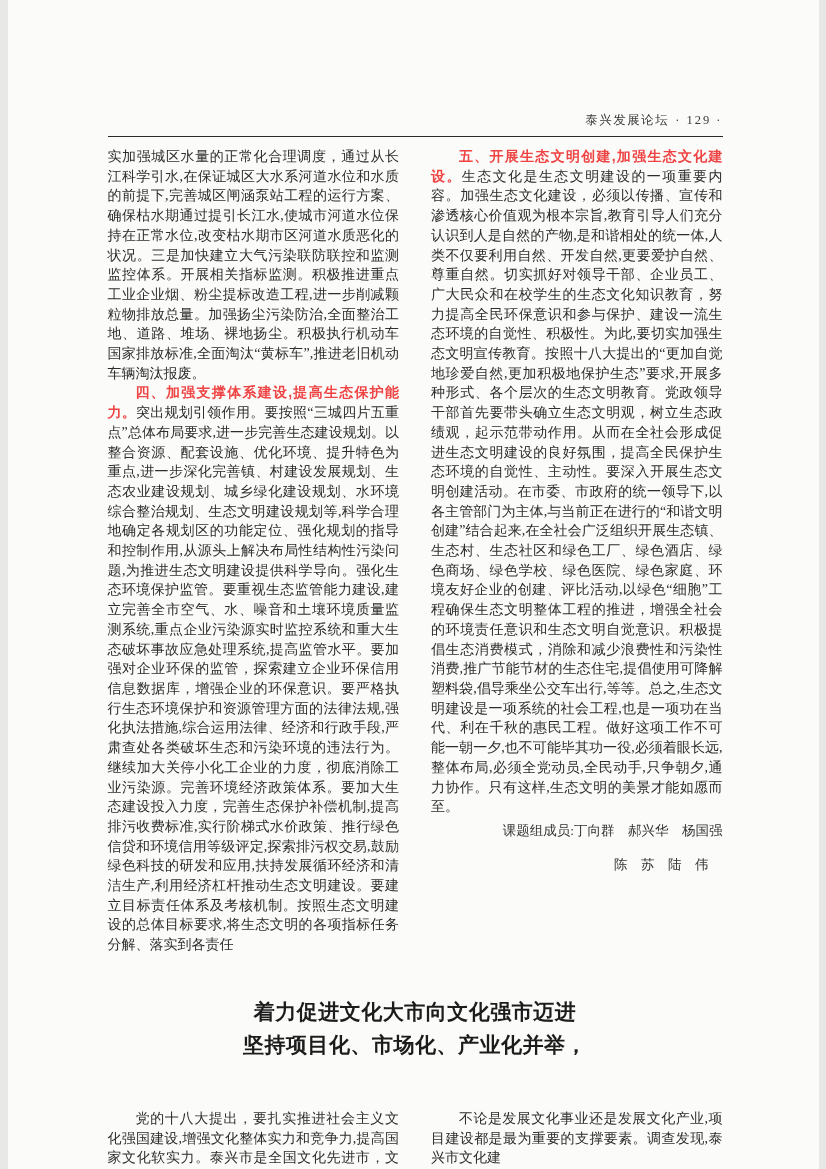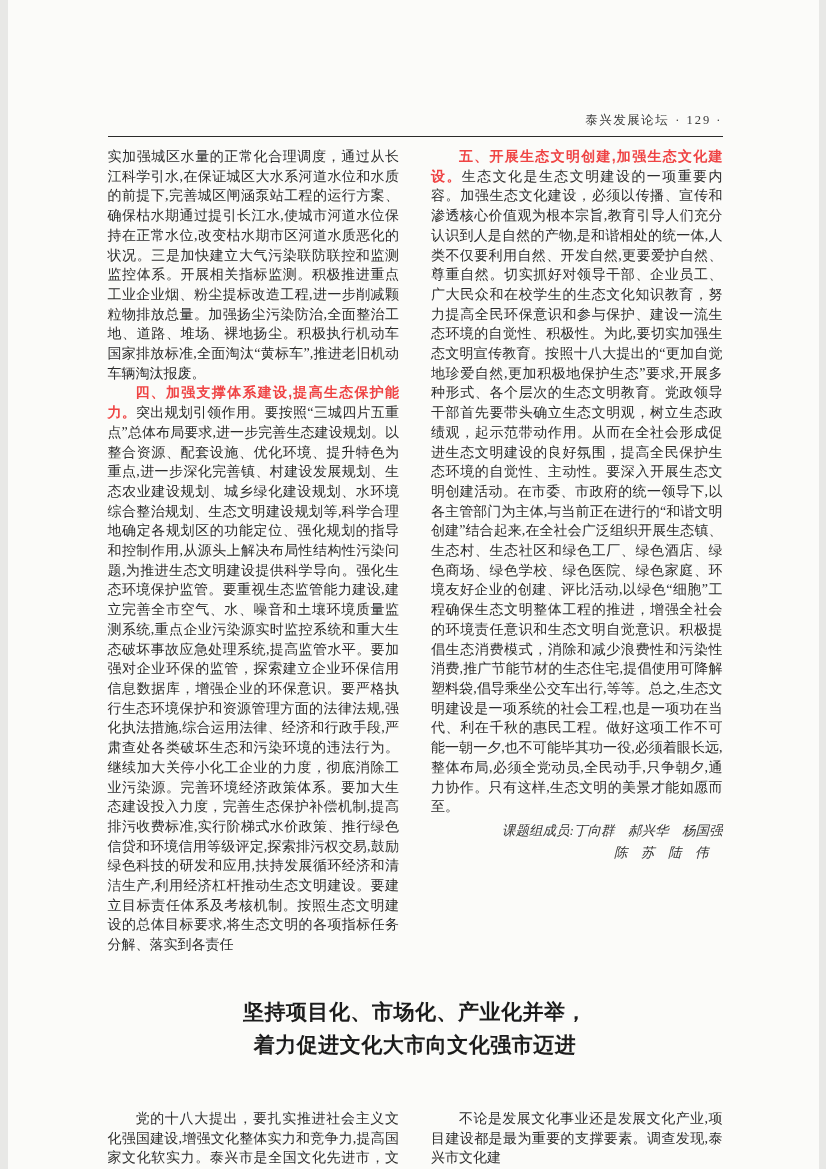--- a/index.html
+++ b/index.html
@@ -33,25 +33,24 @@
     color:#2d2d2d;
   }
   .indent{text-indent:2em;}
   .lead{
     font-family:"Liberation Sans","DejaVu Sans",sans-serif;
     font-weight:700;color:#ef4444;
   }
   .credits{
     margin:3px 0 0 0;
     font-size:13.5px;line-height:22px;
-    font-style:italic;
     font-family:"Liberation Serif","DejaVu Serif",serif;
     text-align:right;color:#333;
   }
-  .credits2{padding-right:14px;margin-top:0;}
+  .credits2{padding-right:14px;margin-top:12px;}
   .article2-title{
     margin:40px 0 0 0;
     text-align:center;
     font-family:"Liberation Sans","DejaVu Sans",sans-serif;
     font-size:21px;line-height:33px;font-weight:700;color:#1c1c1c;
     letter-spacing:0.5px;
   }
   .article2-title .tline{display:block;}
   .columns.bottom{margin-top:48px;}
   .heading-p b{
@@ -77,22 +76,22 @@
       <p class="body-p indent"><b class="lead">四、加强支撑体系建设,提高生态保护能力。</b><span>突出规划引领作用。要按照“三城四片五重点”总体布局要求,进一步完善生态建设规划。以整合资源、配套设施、优化环境、提升特色为重点,进一步深化完善镇、村建设发展规划、生态农业建设规划、城乡绿化建设规划、水环境综合整治规划、生态文明建设规划等,科学合理地确定各规划区的功能定位、强化规划的指导和控制作用,从源头上解决布局性结构性污染问题,为推进生态文明建设提供科学导向。强化生态环境保护监管。要重视生态监管能力建设,建立完善全市空气、水、噪音和土壤环境质量监测系统,重点企业污染源实时监控系统和重大生态破坏事故应急处理系统,提高监管水平。要加强对企业环保的监管，探索建立企业环保信用信息数据库，增强企业的环保意识。要严格执行生态环境保护和资源管理方面的法律法规,强化执法措施,综合运用法律、经济和行政手段,严肃查处各类破坏生态和污染环境的违法行为。继续加大关停小化工企业的力度，彻底消除工业污染源。完善环境经济政策体系。要加大生态建设投入力度，完善生态保护补偿机制,提高排污收费标准,实行阶梯式水价政策、推行绿色信贷和环境信用等级评定,探索排污权交易,鼓励绿色科技的研发和应用,扶持发展循环经济和清洁生产,利用经济杠杆推动生态文明建设。要建立目标责任体系及考核机制。按照生态文明建设的总体目标要求,将生态文明的各项指标任务分解、落实到各责任</span></p>
     </div>
     <div class="col">
       <p class="body-p indent"><b class="lead">五、开展生态文明创建,加强生态文化建设。</b><span>生态文化是生态文明建设的一项重要内容。加强生态文化建设，必须以传播、宣传和渗透核心价值观为根本宗旨,教育引导人们充分认识到人是自然的产物,是和谐相处的统一体,人类不仅要利用自然、开发自然,更要爱护自然、尊重自然。切实抓好对领导干部、企业员工、广大民众和在校学生的生态文化知识教育，努力提高全民环保意识和参与保护、建设一流生态环境的自觉性、积极性。为此,要切实加强生态文明宣传教育。按照十八大提出的“更加自觉地珍爱自然,更加积极地保护生态”要求,开展多种形式、各个层次的生态文明教育。党政领导干部首先要带头确立生态文明观，树立生态政绩观，起示范带动作用。从而在全社会形成促进生态文明建设的良好氛围，提高全民保护生态环境的自觉性、主动性。要深入开展生态文明创建活动。在市委、市政府的统一领导下,以各主管部门为主体,与当前正在进行的“和谐文明创建”结合起来,在全社会广泛组织开展生态镇、生态村、生态社区和绿色工厂、绿色酒店、绿色商场、绿色学校、绿色医院、绿色家庭、环境友好企业的创建、评比活动,以绿色“细胞”工程确保生态文明整体工程的推进，增强全社会的环境责任意识和生态文明自觉意识。积极提倡生态消费模式，消除和减少浪费性和污染性消费,推广节能节材的生态住宅,提倡使用可降解塑料袋,倡导乘坐公交车出行,等等。总之,生态文明建设是一项系统的社会工程,也是一项功在当代、利在千秋的惠民工程。做好这项工作不可能一朝一夕,也不可能毕其功一役,必须着眼长远,整体布局,必须全党动员,全民动手,只争朝夕,通力协作。只有这样,生态文明的美景才能如愿而至。</span></p>
       <p class="credits">课题组成员:丁向群　郝兴华　杨国强</p>
       <p class="credits credits2">陈　苏　陆　伟</p>
     </div>
   </section>
 
   <h1 class="article2-title">
+    <span class="tline">着力促进文化大市向文化强市迈进</span>
     <span class="tline">坚持项目化、市场化、产业化并举，</span>
-    <span class="tline">着力促进文化大市向文化强市迈进</span>
   </h1>
 
   <section class="columns bottom">
     <div class="col">
       <p class="body-p indent"><span>党的十八大提出，要扎实推进社会主义文化强国建设,增强文化整体实力和竞争力,提高国家文化软实力。泰兴市是全国文化先进市，文化泰兴建设成绩斐然,但与文化强市还有一定差距。</span></p>
     </div>
     <div class="col">
       <p class="body-p indent"><span>不论是发展文化事业还是发展文化产业,项目建设都是最为重要的支撑要素。调查发现,泰兴市文化建</span></p>
       <p class="body-p indent heading-p"><b>一、要突破固有思维定势,以项目化引领文化泰兴建设更好发展</b></p>
     </div>

